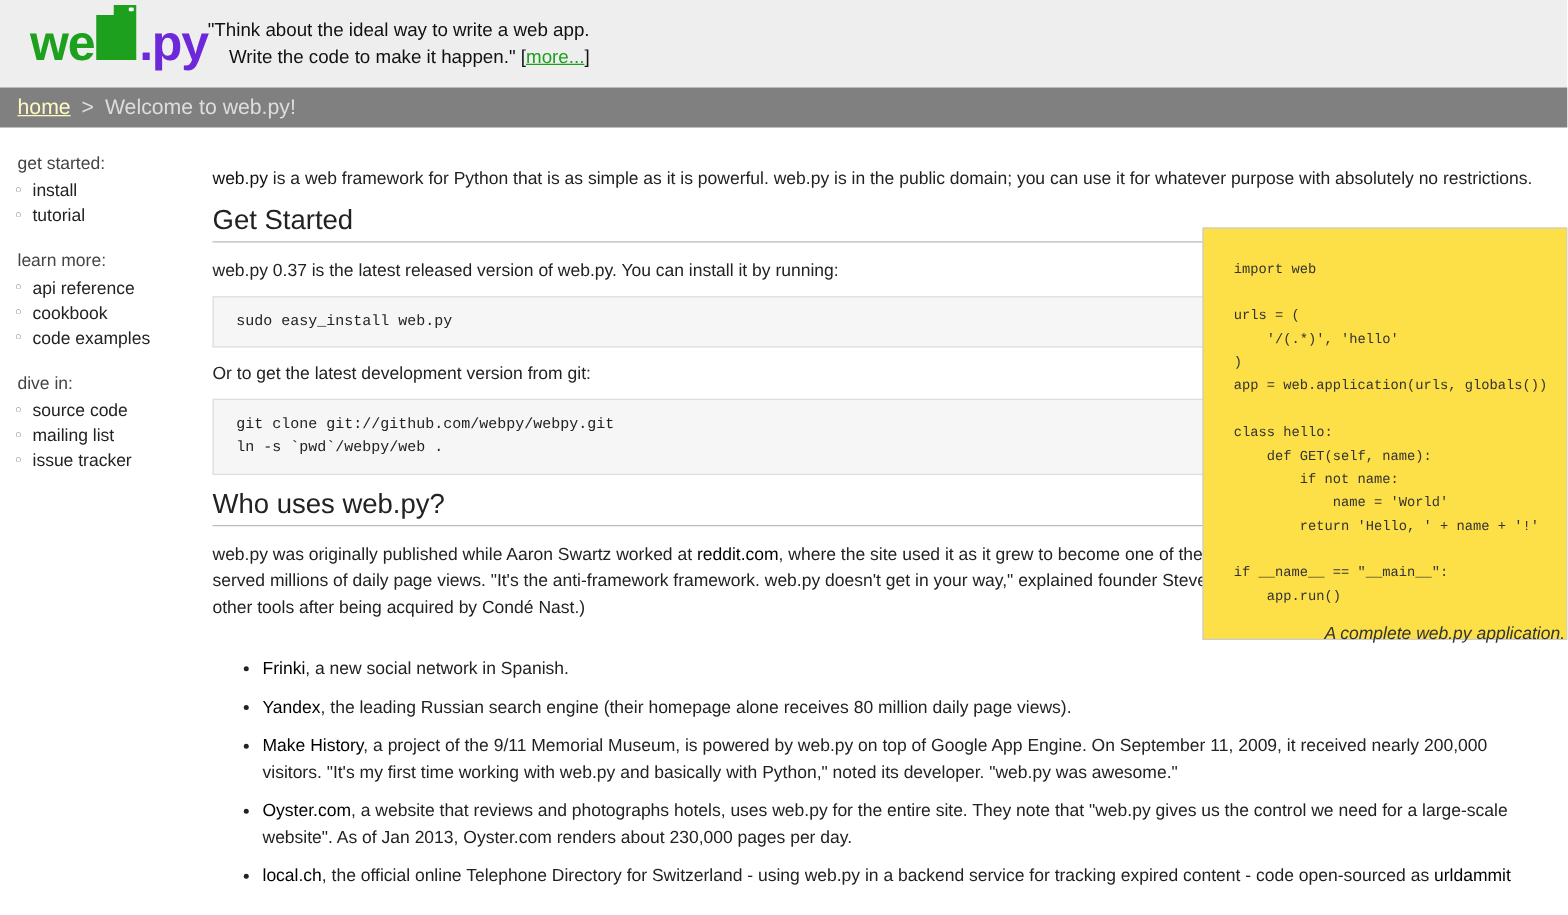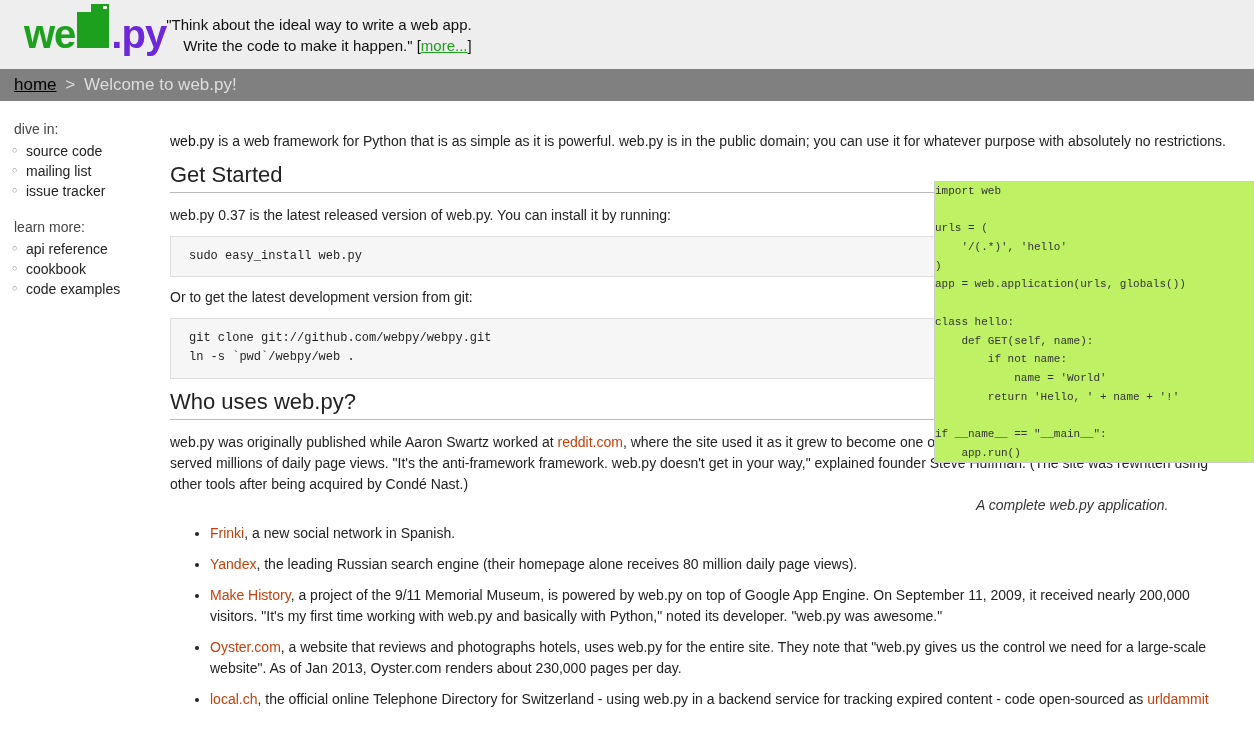--- a/index.html
+++ b/index.html
@@ -9,45 +9,45 @@
 .logo { display: flex; align-items: baseline; font-size: 40px; font-weight: bold; color: #1da01d; letter-spacing: -1px; }
 .logo .we { color: #1da01d; }
 .logo .b-icon { display: inline-block; width: 32px; height: 36px; background: #1da01d; position: relative; margin: 0 2px; }
 .logo .b-icon::before { content: ""; position: absolute; top: -8px; right: 0; width: 18px; height: 8px; background: #1da01d; }
 .logo .b-icon::after { content: ""; position: absolute; top: -6px; right: 2px; width: 4px; height: 3px; background: #fff; border-radius: 1px; }
 .logo .py { color: #6d28d9; font-weight: bold; }
 .tagline { text-align: right; font-size: 15px; color: #111; line-height: 1.4; }
 .tagline .more { color: #1da01d; }
 
 .breadcrumb { background: #808080; color: #fff; padding: 6px 14px; font-size: 17px; }
-.breadcrumb a { color: #000000; }
+.breadcrumb a { color: #fef9c3; }
 .breadcrumb .sep { margin: 0 4px; color: #ddd; }
 .breadcrumb .current { color: #ddd; }
 
 .layout { display: flex; padding: 20px 0 40px 0; }
 .sidebar { width: 170px; padding: 0 12px 0 14px; font-size: 14px; }
 .sidebar .group { margin-bottom: 18px; }
 .sidebar .group-title { color: #444; margin-bottom: 4px; }
 .sidebar ul { list-style: none; padding-left: 12px; }
 .sidebar li { position: relative; padding: 2px 0; color: #333; }
 .sidebar li::before { content: "○"; position: absolute; left: -14px; font-size: 9px; color: #888; top: 4px; }
 .sidebar a { color: #222; text-decoration: none; }
 
 .main { flex: 1; padding-right: 28px; position: relative; }
 .intro { margin-bottom: 20px; line-height: 1.5; }
 .bold-link { color: #111; text-align: right; }
 h2 { font-size: 22px; font-weight: 500; color: #222; border-bottom: 1px solid #bbb; padding-bottom: 4px; margin: 4px 0 12px 0; }
 .main p { margin: 10px 0; line-height: 1.5; }
 pre.codebox { background: #f6f6f6; border: 1px solid #ddd; padding: 10px 18px; font-family: "Courier New", monospace; font-size: 12px; line-height: 1.6; margin: 10px 0; white-space: pre; overflow-x: auto; }
 .main ul.bullets { list-style: disc; padding-left: 40px; margin-top: 28px; }
 .main ul.bullets li { margin: 10px 0; line-height: 1.5; }
-a.green { color: #c2410c; text-decoration: none; }
+a.green { color: #000000; text-decoration: none; }
 
-.code-float { position: absolute; top: 60px; right: 0; width: 320px; background: #bef264; border: 1px solid #ccc; padding: 0; font-family: "Courier New", monospace; font-size: 11px; line-height: 1.7; white-space: pre; color: #333; }
-.code-caption { position: absolute; top: 370px; right: 0; width: 280px; font-style: italic; text-align: left; font-size: 14px; color: #333; padding: 6px 2px; }
+.code-float { position: absolute; top: 60px; right: 0; width: 292px; background: #fde047; border: 1px solid #ccc; padding: 24px; font-family: "Courier New", monospace; font-size: 11px; line-height: 1.7; white-space: pre; color: #333; }
+.code-caption { position: absolute; top: 370px; right: 0; width: 280px; font-style: italic; text-align: right; font-size: 14px; color: #333; padding: 6px 2px; }
 
 .content-wrap { max-width: 1254px; margin: 0 auto; }
 </style>
 </head>
 <body>
 
 <div class="content-wrap">
 
 <div class="header-bar">
   <div class="logo">
@@ -63,33 +63,40 @@
 
 <div class="breadcrumb">
   <a href="#">home</a>
   <span class="sep">&gt;</span>
   <span class="current">Welcome to web.py!</span>
 </div>
 
 <div class="layout">
   <nav class="sidebar">
     <div class="group">
-      <div class="group-title">dive in:</div>
+      <div class="group-title">get started:</div>
       <ul>
-        <li><a href="#">source code</a></li>
-        <li><a href="#">mailing list</a></li>
-        <li><a href="#">issue tracker</a></li>
+        <li><a href="#">install</a></li>
+        <li><a href="#">tutorial</a></li>
       </ul>
     </div>
     <div class="group">
       <div class="group-title">learn more:</div>
       <ul>
         <li><a href="#">api reference</a></li>
         <li><a href="#">cookbook</a></li>
         <li><a href="#">code examples</a></li>
+      </ul>
+    </div>
+    <div class="group">
+      <div class="group-title">dive in:</div>
+      <ul>
+        <li><a href="#">source code</a></li>
+        <li><a href="#">mailing list</a></li>
+        <li><a href="#">issue tracker</a></li>
       </ul>
     </div>
   </nav>
 
   <main class="main">
 
     <div class="code-float">import web
 
 urls = (
     '/(.*)', 'hello'

